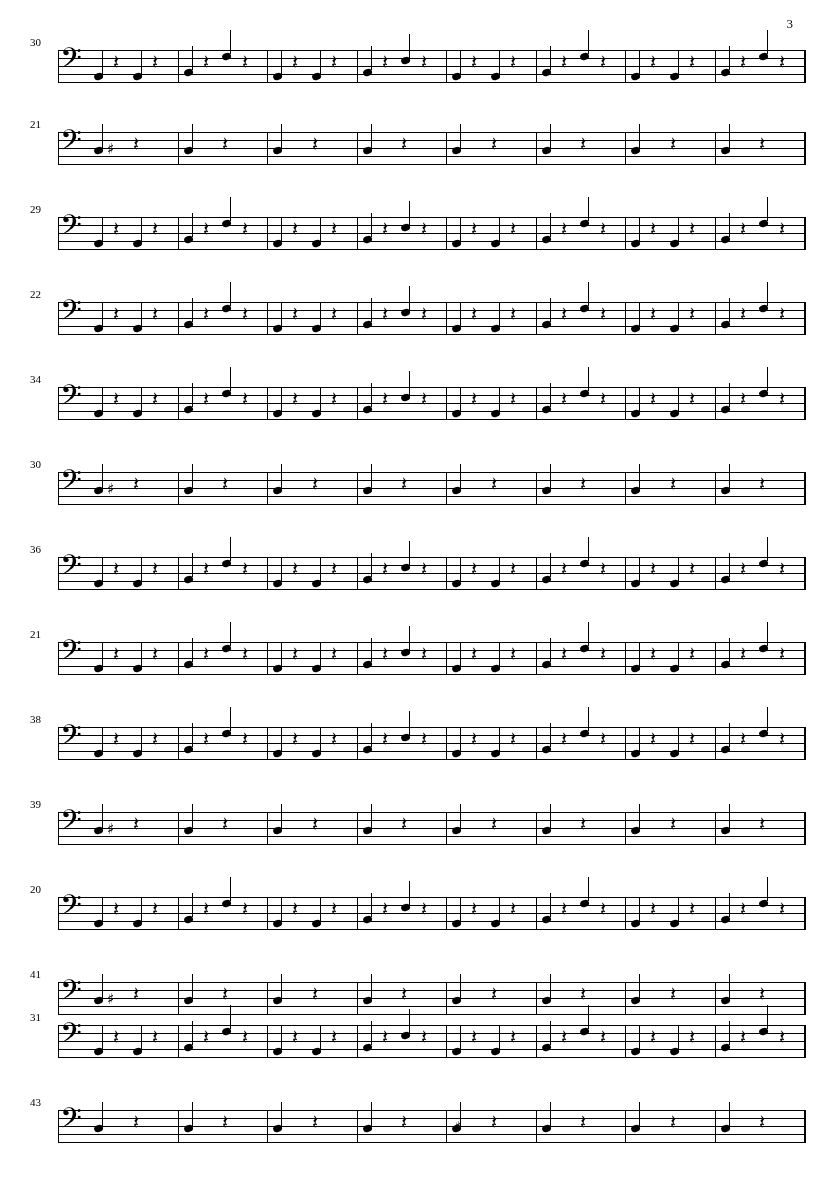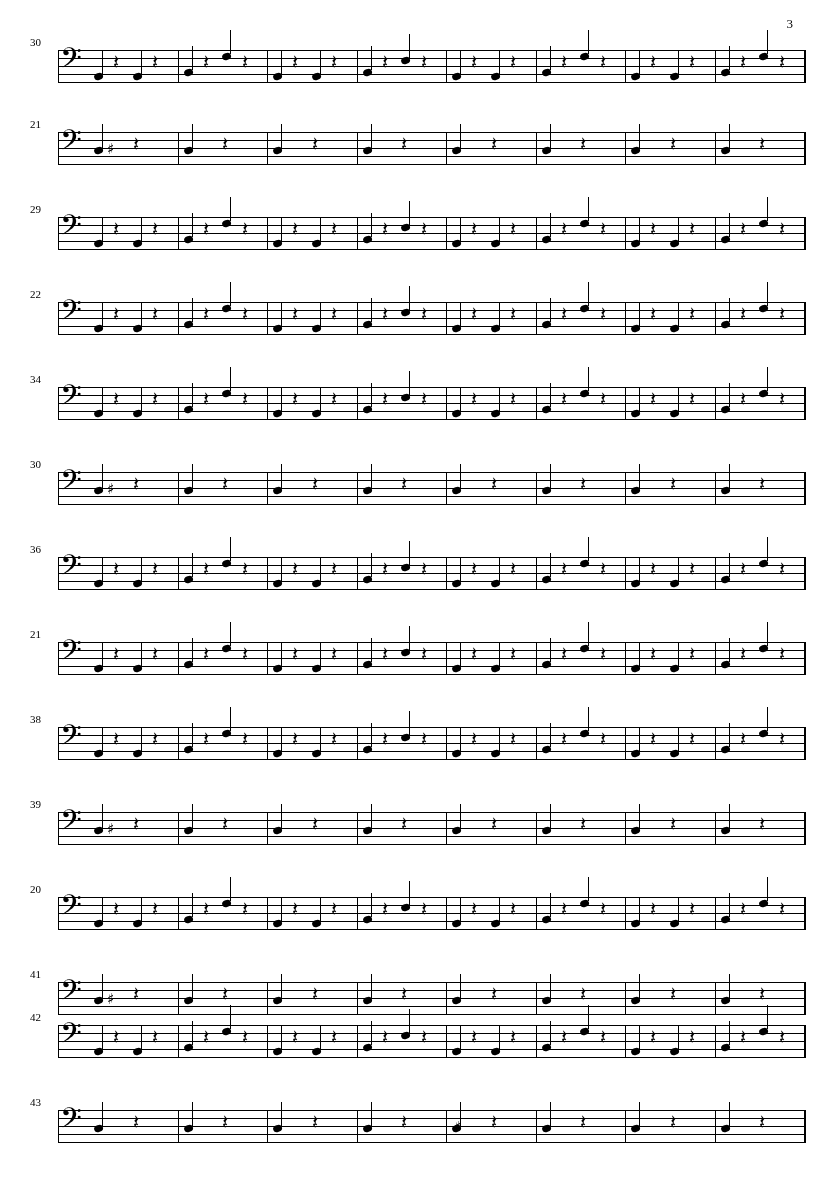--- a/index.html
+++ b/index.html
@@ -832,21 +832,21 @@
         <div class="barline" style="left: 685px;"></div>
         <div class="notehead" style="left: 601px; top: 29px;"></div>
         <div class="stem" style="left: 609px; top: 6px;"></div>
         <div class="rest" style="left: 640px; top: 16px;">𝄽</div>
         <div class="notehead" style="left: 691px; top: 29px;"></div>
         <div class="stem" style="left: 699px; top: 6px;"></div>
         <div class="rest" style="left: 729px; top: 16px;">𝄽</div>
         <div class="accidental" style="left: 77px; top: 24px;">♯</div>
       </div>
       <div class="system" style="top: 1011px;">
-        <div class="measure-number">42</div>
+        <div class="measure-number">31</div>
         <div class="stafflines">
           <div class="ln l0"></div>
           <div class="ln l1"></div>
           <div class="ln l2"></div>
           <div class="ln l3"></div>
           <div class="ln l4"></div>
         </div>
         <div class="clef">𝄢</div>
         <div class="barline" style="left: 28px; width: 1px;"></div>
         <div class="barline endcap" style="left: 774px; width: 2px;"></div>

